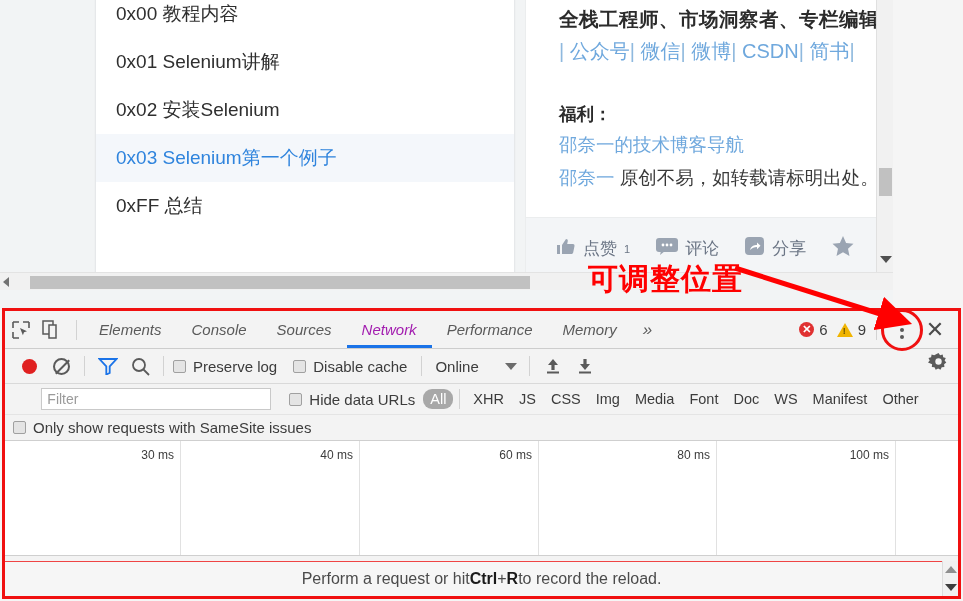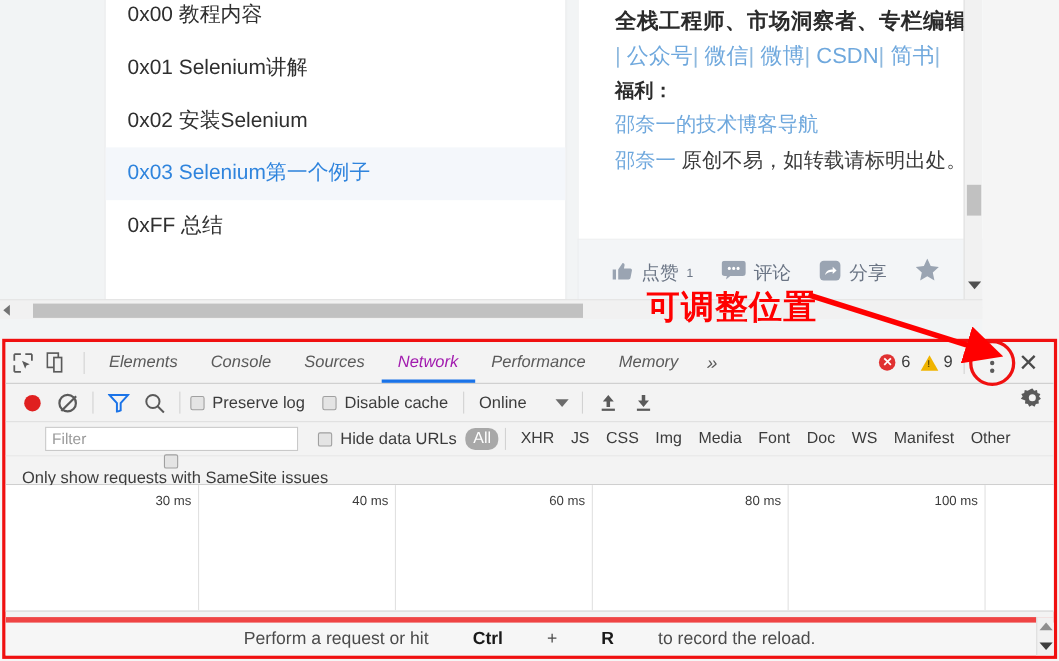--- a/index.html
+++ b/index.html
@@ -31,21 +31,21 @@
 
   #profile-card {
     position: absolute; left: 525px; top: -14px; width: 418px; height: 232px;
     background: #ffffff; border: 1px solid #ebedee; border-top: none;
     padding: 18px 14px 0 33px;
   }
   .p-title { font-size: 19.5px; font-weight: bold; color: #2b2b2b; letter-spacing: .5px; line-height: 30px; white-space: nowrap;}
   .p-links { font-size: 20px; color: #6aa6dc; line-height: 34px; white-space: nowrap; }
   .p-links .sep { color: #8fb9de; }
   .p-links a { color: #6fa8dd; text-decoration: none; }
-  .p-sub { font-size: 17.5px; font-weight: bold; color: #2b2b2b; margin-top: 0; line-height: 28px;}
+  .p-sub { font-size: 17.5px; font-weight: bold; color: #2b2b2b; margin-top: 32px; line-height: 28px;}
   .p-nav-link { font-size: 18.5px; color: #6fa8dd; line-height: 33px; }
   .p-copy { font-size: 18.5px; color: #3a3a3a; line-height: 33px; }
   .p-copy .nm { color: #6fa8dd; }
 
   #action-bar {
     position: absolute; left: 525px; top: 218px; width: 418px; height: 62px;
     background: #f3f5f7; border: 1px solid #ebedee; border-top: none;
     display: flex; align-items: center; padding-left: 30px; gap: 26px;
   }
   .act { display: flex; align-items: center; gap: 7px; color: #6b7585; font-size: 17px; }
@@ -152,23 +152,23 @@
   #timeline {
     position: relative; height: 115px; background: #ffffff;
     border-bottom: 1px solid #cfcfcf; overflow: hidden;
   }
   .tl-div { position: absolute; top: 0; bottom: 0; width: 1px; background: #e1e1e1; }
   .tl-lbl { position: absolute; top: 7px; font-size: 12px; color: #3c3c3c; transform: translateX(-100%); padding-right: 6px;}
 
   
   #emptybar {
     position: absolute; left: 0; right: 0; bottom: 0; height: 35px;
-    background: #f6f6f6; border-top: 5px solid #ef4444;
+    background: #f6f6f6; border-top: 1px solid #ef4444;
     display: flex; align-items: center; justify-content: center;
-    font-size: 16px; color: #4b4b4b; gap: 40px;
+    font-size: 16px; color: #4b4b4b;
   }
   #emptybar b { color: #1a1a1a; }
   #dt-vscroll {
     position: absolute; right: 0; bottom: 0; width: 16px; height: 35px;
     background: #f1f1f1; border-left: 1px solid #dcdcdc;
     display: flex; flex-direction: column; align-items: center; justify-content: space-around;
   }
   .tri-up-s { width:0;height:0;border-left:6px solid transparent;border-right:6px solid transparent;border-bottom:7px solid #8f8f8f;}
   .tri-dn-s { width:0;height:0;border-left:6px solid transparent;border-right:6px solid transparent;border-top:7px solid #3d3d3d;}
 
@@ -385,21 +385,21 @@
         <span class="type-btn">Media</span>
         <span class="type-btn">Font</span>
         <span class="type-btn">Doc</span>
         <span class="type-btn">WS</span>
         <span class="type-btn">Manifest</span>
         <span class="type-btn">Other</span>
       </div>
     </div>
 
     <div id="samesiterow">
-      <label style="display:flex;align-items:center;flex-direction:column;">
+      <label style="display:flex;align-items:center;">
         <span class="chk"></span>
         <span class="chk-label">Only show requests with SameSite issues</span>
       </label>
     </div>
 
     <div id="timeline">
       <div class="tl-div" style="left:175px;"></div>
       <div class="tl-div" style="left:354px;"></div>
       <div class="tl-div" style="left:533px;"></div>
       <div class="tl-div" style="left:711px;"></div>

